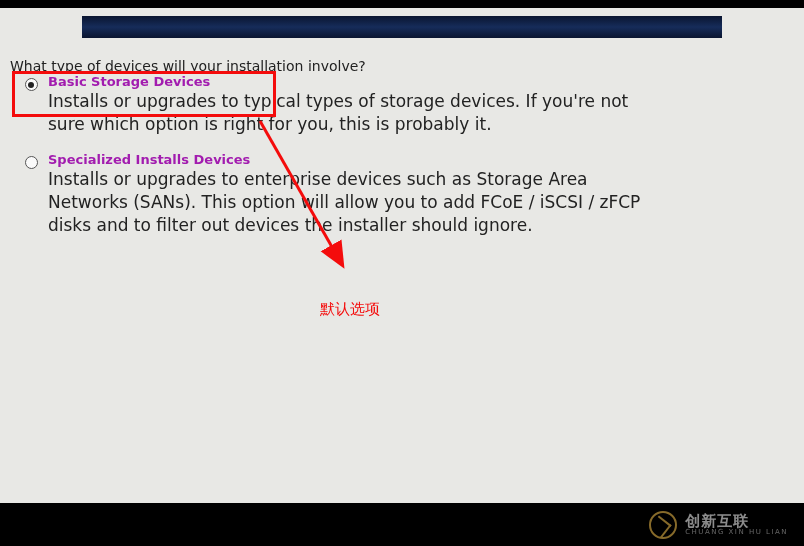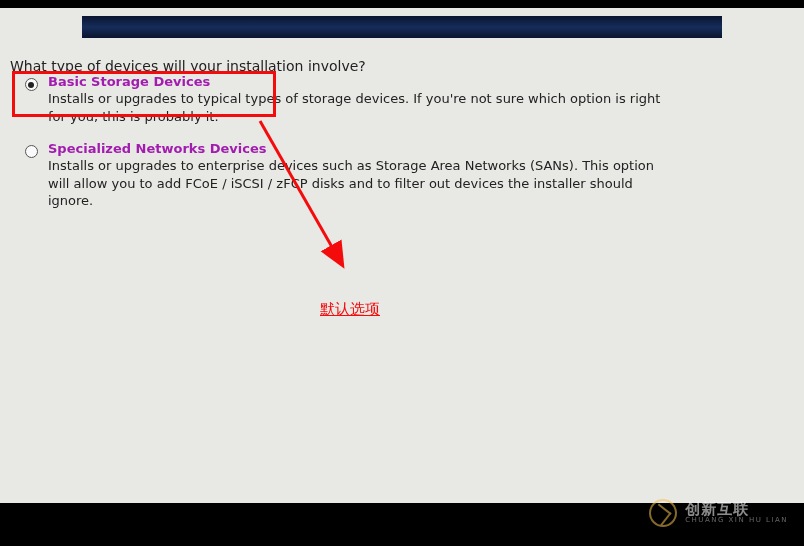--- a/index.html
+++ b/index.html
@@ -70,21 +70,21 @@
       flex: 1;
       padding-left: 6px;
     }
     .option-title {
       font-weight: bold;
       font-size: 13px;
       color: #a21caf;
       margin-bottom: 1px;
     }
     .option-desc {
-      font-size: 13px;
+      font-size: 17px;
       color: #222;
       line-height: 1.35;
       max-width: 620px;
     }
     .highlight-box {
       position: absolute;
       top: 71px;
       left: 12px;
       width: 264px;
       height: 46px;
@@ -97,33 +97,32 @@
       left: 250px;
       pointer-events: none;
     }
     .annotation-text {
       position: absolute;
       top: 300px;
       left: 320px;
       color: #f40c0c;
       font-size: 15px;
       font-family: "SimSun", "宋体", serif;
-      text-decoration: underline;
     }
     .bottom-black-bar {
       position: absolute;
       bottom: 0;
       left: 0;
       width: 100%;
       height: 43px;
       background: #000;
     }
     .watermark {
       position: absolute;
-      bottom: 19px;
+      bottom: 7px;
       right: 16px;
       display: flex;
       align-items: center;
       gap: 8px;
       opacity: 0.55;
       color: #fff;
     }
     .watermark-logo {
       width: 28px;
       height: 28px;
@@ -177,21 +176,21 @@
         <div class="option-title">Basic Storage Devices</div>
         <div class="option-desc">Installs or upgrades to typical types of storage devices.  If you're not sure which option is right for you, this is probably it.</div>
       </div>
     </div>
 
     <div class="option-row">
       <div class="radio-cell">
         <div class="radio"></div>
       </div>
       <div class="option-text">
-        <div class="option-title">Specialized Networks Devices</div>
+        <div class="option-title">Specialized Installs Devices</div>
         <div class="option-desc">Installs or upgrades to enterprise devices such as Storage Area Networks (SANs). This option will allow you to add FCoE / iSCSI / zFCP disks and to filter out devices the installer should ignore.</div>
       </div>
     </div>
   </div>
 </div>
 
 <div class="highlight-box"></div>
 
 <svg class="annotation-arrow" width="120" height="180">
   <defs>

